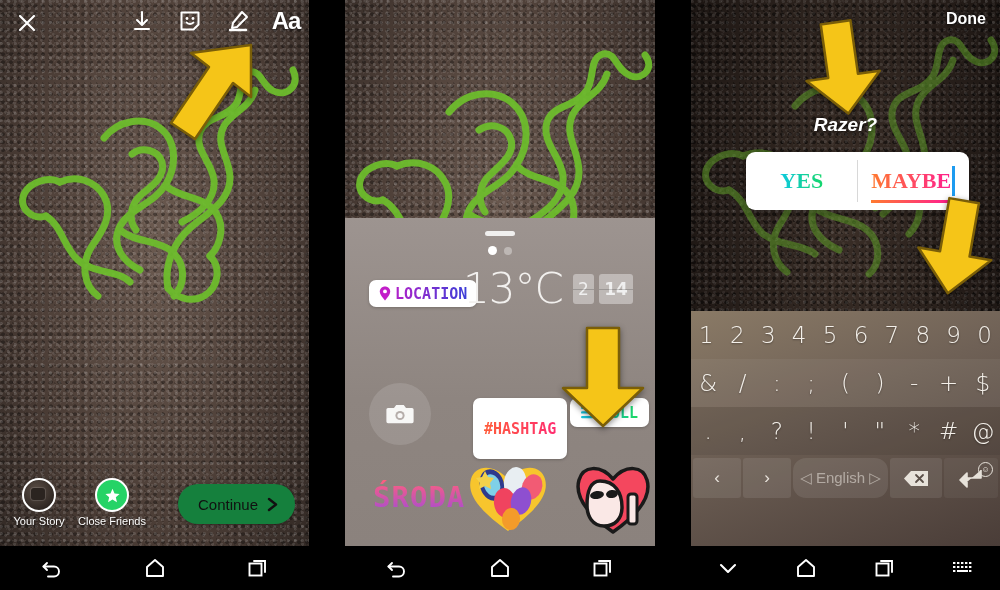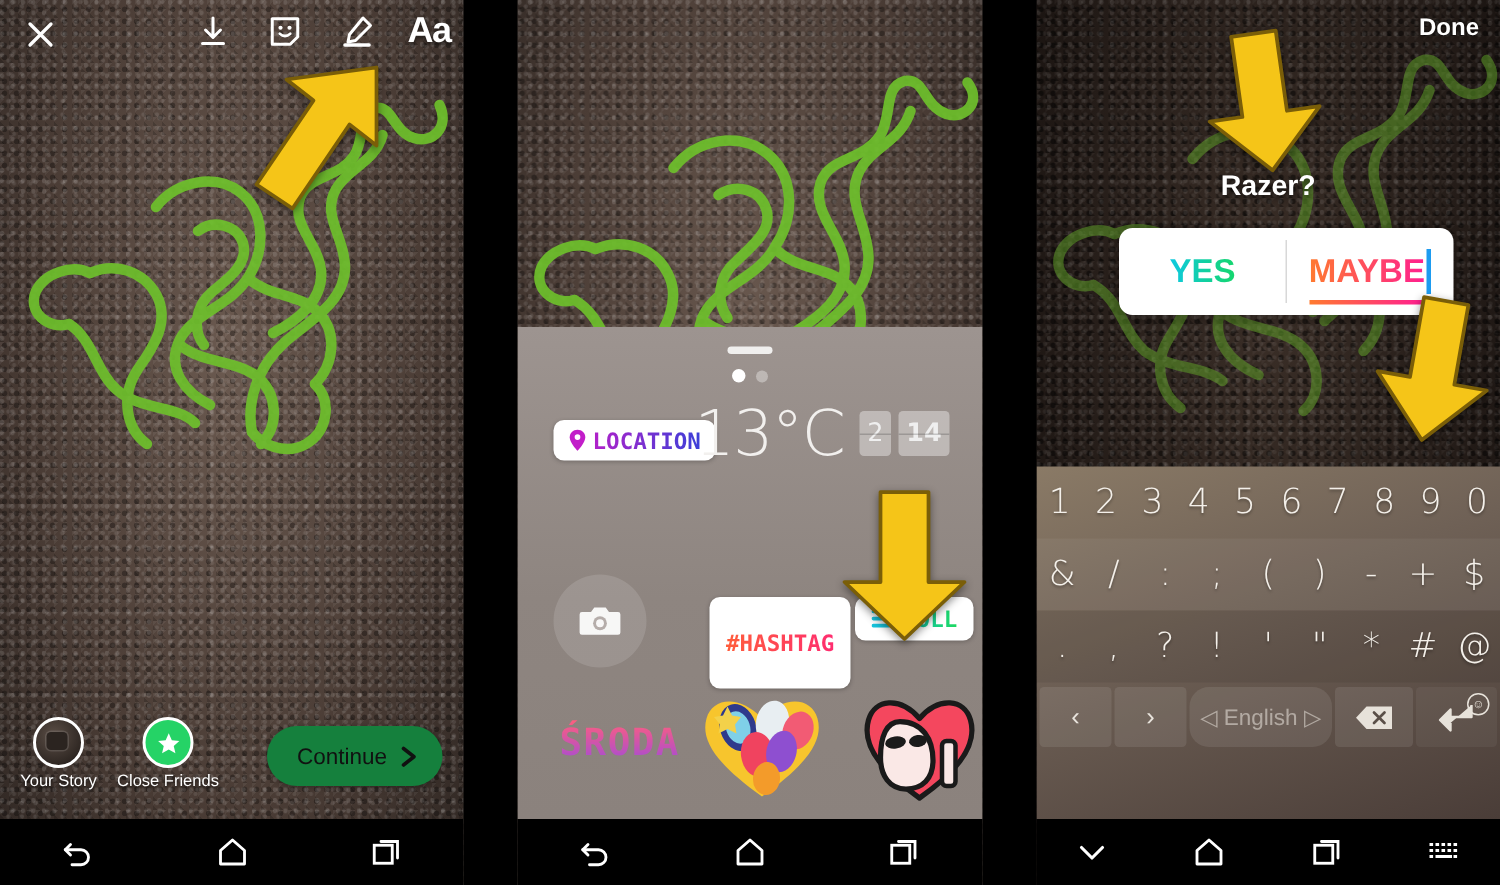--- a/index.html
+++ b/index.html
@@ -92,37 +92,37 @@
         position:relative;overflow:hidden;font-family:"DejaVu Sans",sans-serif;}
   .flip:after{content:"";position:absolute;left:0;right:0;top:50%;height:1px;background:rgba(0,0,0,.18);}
   .flip.wide{width:34px;font-weight:bold;}
 
   .st-cam{left:24px;top:165px;width:62px;height:62px;border-radius:50%;
       background:rgba(255,255,255,.13);box-shadow:none;}
   .st-hash{left:128px;top:180px;height:29px;padding:16px 11px;}
   .st-poll{left:225px;top:180px;height:29px;padding:0 11px;gap:6px;}
 
   .sk{position:absolute;display:flex;align-items:center;justify-content:center;}
-  .sk-sroda{left:28px;top:262px;font-family:"DejaVu Sans Mono",monospace;font-weight:bold;font-size:25px;
+  .sk-sroda{left:28px;top:262px;font-family:"DejaVu Sans Mono",monospace;font-weight:bold;font-size:29px;
       letter-spacing:1px;color:transparent;background-image:linear-gradient(180deg,#ff5f7e,#a24bd6);
       -webkit-background-clip:text;background-clip:text;
       text-shadow:0 0 0 rgba(0,0,0,0);}
   .sk-heart1{left:120px;top:243px;width:86px;height:72px;}
   .sk-heart2{left:228px;top:243px;width:80px;height:74px;}
 
   
   .done{position:absolute;right:14px;top:10px;color:#fff;font-size:16px;font-weight:bold;
         text-shadow:0 1px 3px rgba(0,0,0,.7);}
   .poll-q{position:absolute;left:0;right:0;top:114px;text-align:center;color:#fff;font-weight:bold;
-        font-size:19px;text-shadow:0 1px 4px rgba(0,0,0,.7);}
+        font-size:19px;text-shadow:0 1px 4px rgba(0,0,0,.7);font-style:italic;}
   .poll-box{position:absolute;left:55px;top:152px;width:223px;height:58px;background:#fff;
         border-radius:9px;display:flex;box-shadow:0 2px 8px rgba(0,0,0,.35);overflow:hidden;}
   .poll-opt{flex:1;display:flex;align-items:center;justify-content:center;position:relative;}
   .poll-opt + .poll-opt:before{content:"";position:absolute;left:0;top:8px;bottom:8px;width:1px;background:#d8d8d8;}
-  .opt-txt{font-family:Liberation Sans, sans-serif;font-weight:bold;font-size:22px;letter-spacing:0px;
+  .opt-txt{font-family:Liberation Serif, serif;font-weight:bold;font-size:22px;letter-spacing:0px;
         color:transparent;-webkit-background-clip:text;background-clip:text;}
   .yes-txt{background-image:linear-gradient(90deg,#0ec9e0,#15d66b);}
   .maybe-txt{background-image:linear-gradient(90deg,#ff7a2f,#ff1f8f);position:relative;}
   .maybe-wrap{position:relative;display:flex;align-items:center;}
   .maybe-ul{position:absolute;left:0;right:6px;bottom:-7px;height:3px;
         background:linear-gradient(90deg,#ff7a2f,#ff1f8f);}
   .caret{width:3px;height:30px;background:#1d9bf0;margin-left:1px;}
 
   
   .kb{position:absolute;left:0;bottom:44px;width:100%;height:235px;

